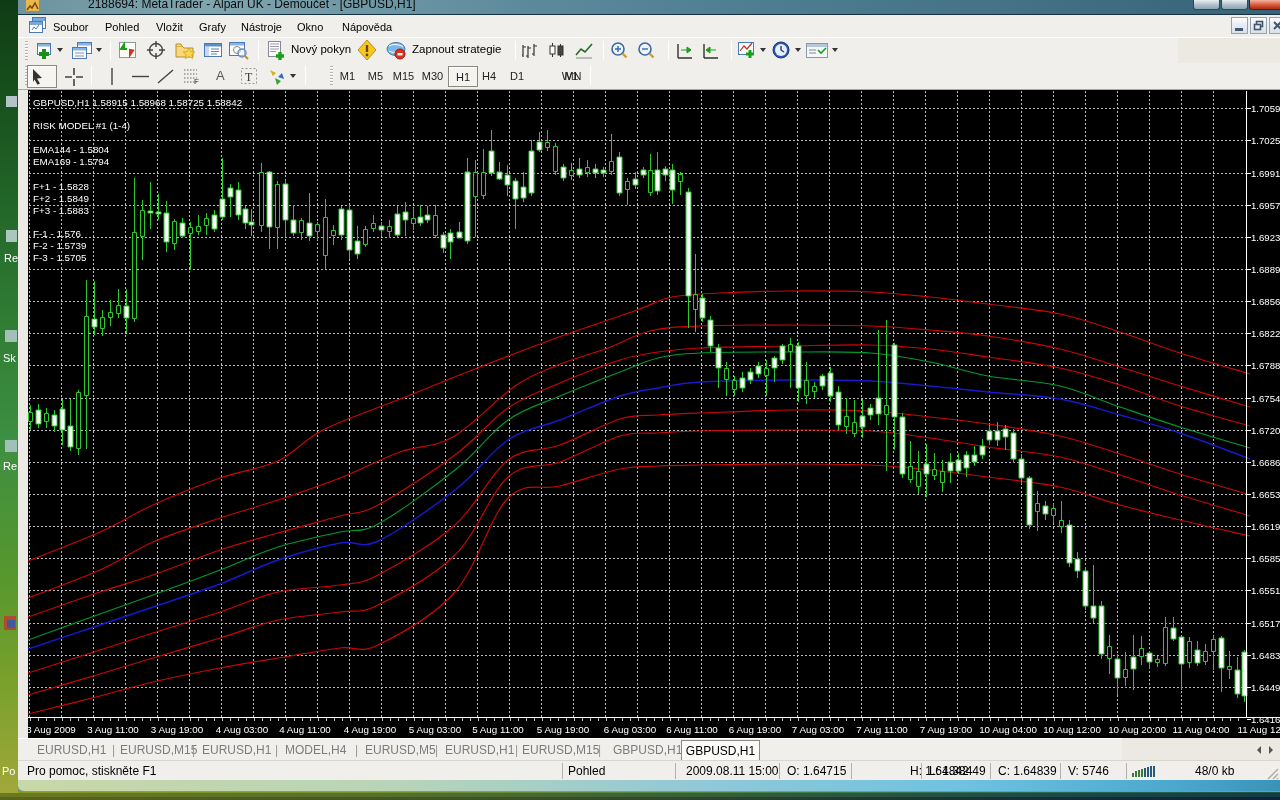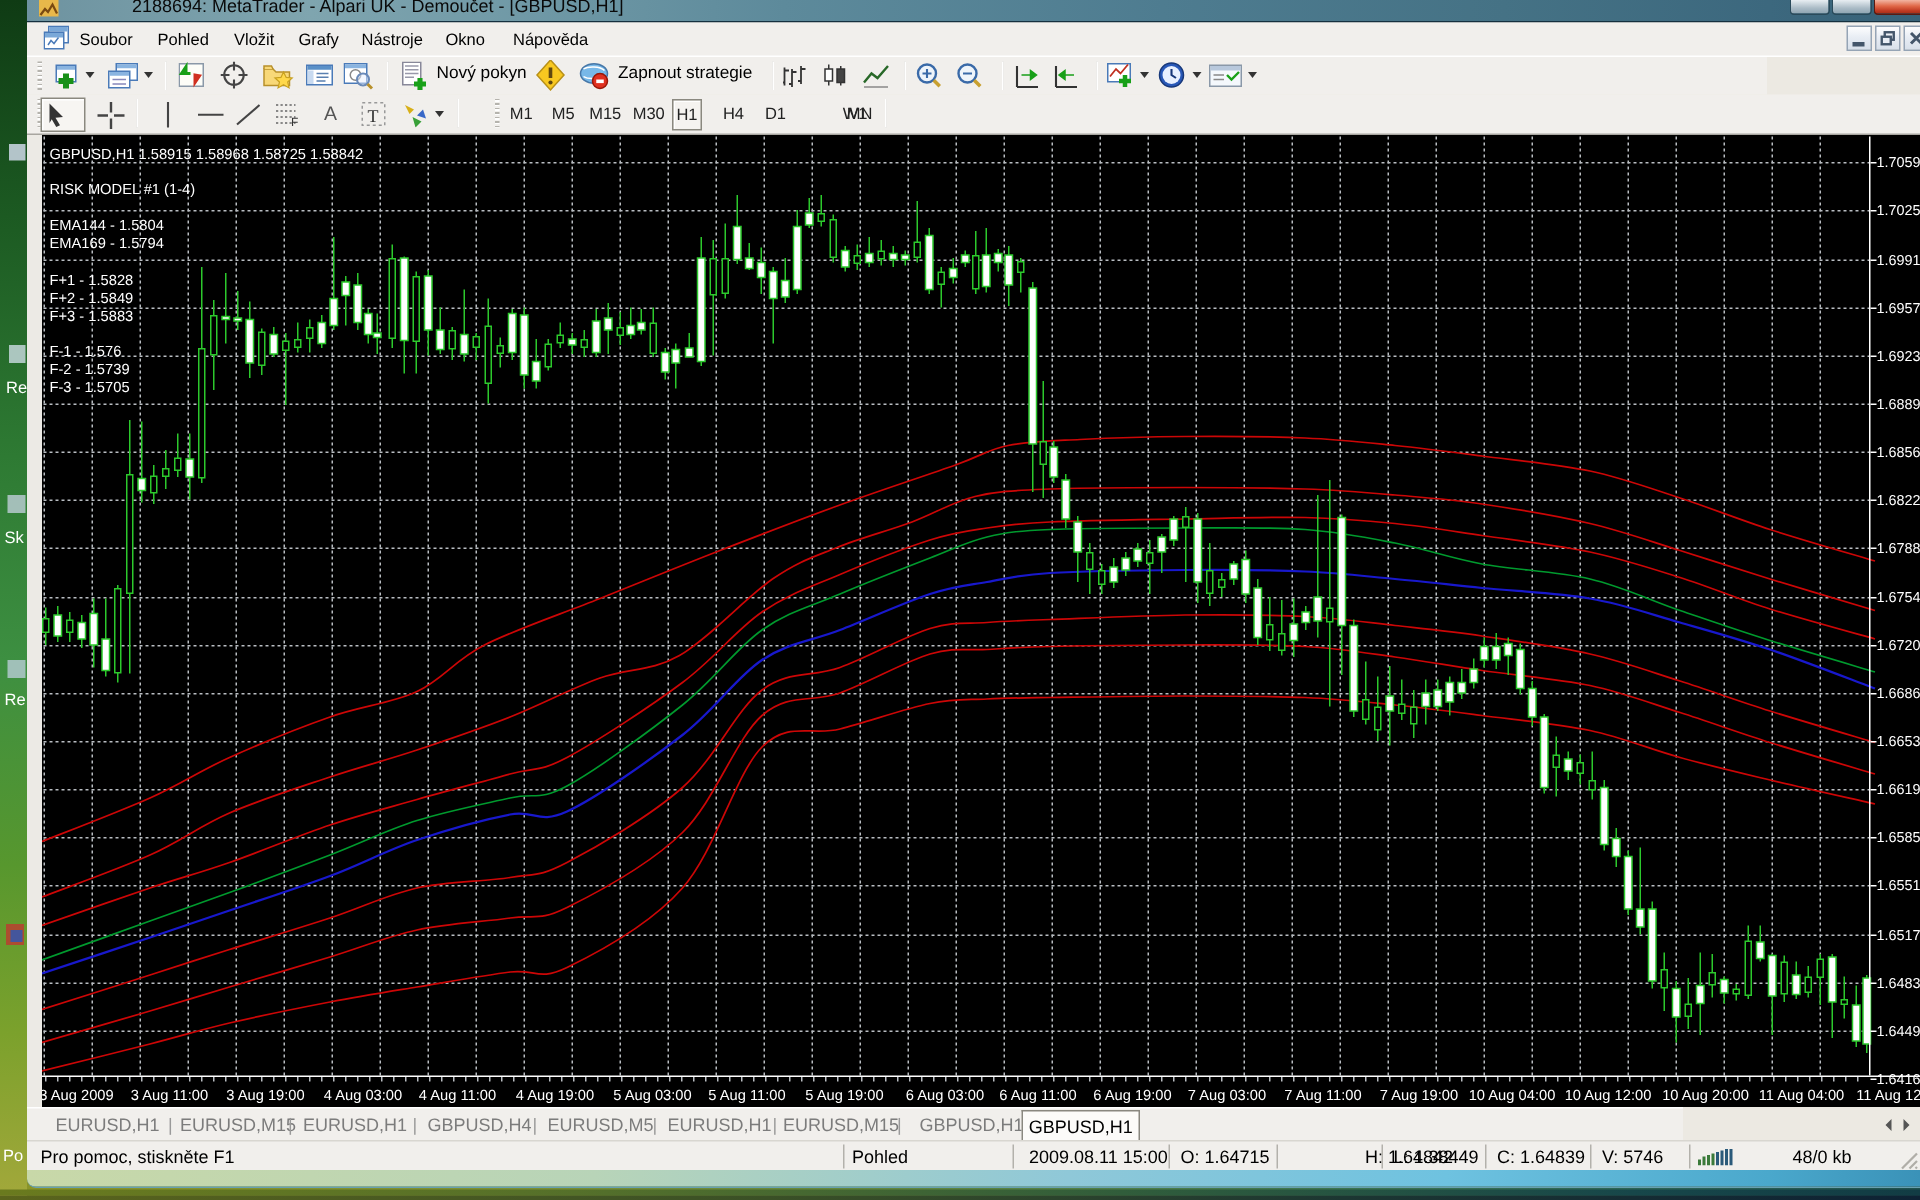--- a/index.html
+++ b/index.html
@@ -232,21 +232,21 @@
       <path d="M14 5l2 6-6-2z" fill="#3868c8"></path>
       <path d="M7 10l6 3-4 4z" fill="#38a038"></path>
     </svg>
     <div class="abs" style="left:272px;top:11px;width:0;height:0;border-left:3.5px solid transparent;border-right:3.5px solid transparent;border-top:4px solid #333"></div>
     <div class="sep" style="left:287px"></div>
     <div class="grip" style="left:312px"></div>
     <div class="tf" style="left:310px;width:39px">M1</div>
     <div class="tf" style="left:338px;width:39px">M5</div>
     <div class="tf" style="left:363px;width:45px">M15</div>
     <div class="tf" style="left:392px;width:45px">M30</div>
-    <div class="tf tfsel" style="left:430px;width:20px">H1</div>
+    <div class="tf tfsel" style="left:430px;width:30px">H1</div>
     <div class="tf" style="left:452px;width:38px">H4</div>
     <div class="tf" style="left:480px;width:38px">D1</div>
     <div class="tf" style="left:533px;width:38px">W1</div>
     <div class="tf" style="left:536px;width:38px">MN</div>
     <div class="sep" style="left:572px"></div>
   </div>
 <div class="abs" style="left:18px;top:90px;width:10px;height:648px;background:#eceae5"></div>
 <svg width="1252" height="648" viewBox="28 90 1252 648" style="position:absolute;left:28px;top:90px">
 <rect x="28" y="90" width="1252" height="648" fill="#000"></rect>
 <path d="M29.5 91V717M61.5 91V717M93.5 91V717M125.5 91V717M157.5 91V717M189.5 91V717M221.5 91V717M253.5 91V717M285.5 91V717M317.5 91V717M349.5 91V717M381.5 91V717M413.5 91V717M445.5 91V717M477.5 91V717M509.5 91V717M541.5 91V717M573.5 91V717M605.5 91V717M637.5 91V717M669.5 91V717M701.5 91V717M733.5 91V717M765.5 91V717M797.5 91V717M829.5 91V717M861.5 91V717M893.5 91V717M925.5 91V717M957.5 91V717M989.5 91V717M1021.5 91V717M1053.5 91V717M1085.5 91V717M1117.5 91V717M1149.5 91V717M1181.5 91V717M1213.5 91V717" stroke="#b9bdc2" stroke-width="1" stroke-dasharray="2,2" fill="none"></path>
@@ -336,21 +336,21 @@
 <path d="M1247 719.5h4" stroke="#fff" stroke-width="1"></path>
 <text x="1251" y="722.5" font-family="Liberation Sans,sans-serif" font-size="9.6" fill="#fff">1.6416</text>
 </svg>
 <div id="tabs" class="abs">
  <span class="tab" style="left:19px">EURUSD,H1</span>
     <span class="tsep" style="left:94px">|</span>
  <span class="tab" style="left:102px">EURUSD,M15</span>
     <span class="tsep" style="left:174px">|</span>
  <span class="tab" style="left:184px">EURUSD,H1</span>
     <span class="tsep" style="left:257px">|</span>
- <span class="tab" style="left:267px">GBPUSD,H4</span>
+ <span class="tab" style="left:267px">MODEL,H4</span>
     <span class="tsep" style="left:337px">|</span>
  <span class="tab" style="left:347px">EURUSD,M5</span>
     <span class="tsep" style="left:417px">|</span>
  <span class="tab" style="left:427px">EURUSD,H1</span>
     <span class="tsep" style="left:497px">|</span>
  <span class="tab" style="left:504px">EURUSD,M15</span>
     <span class="tsep" style="left:580px">|</span>
  <span class="tab" style="left:595px">GBPUSD,H1</span>
  <div id="atab">GBPUSD,H1</div>
  <svg class="icn" style="left:1238px;top:6px" width="22" height="10">

